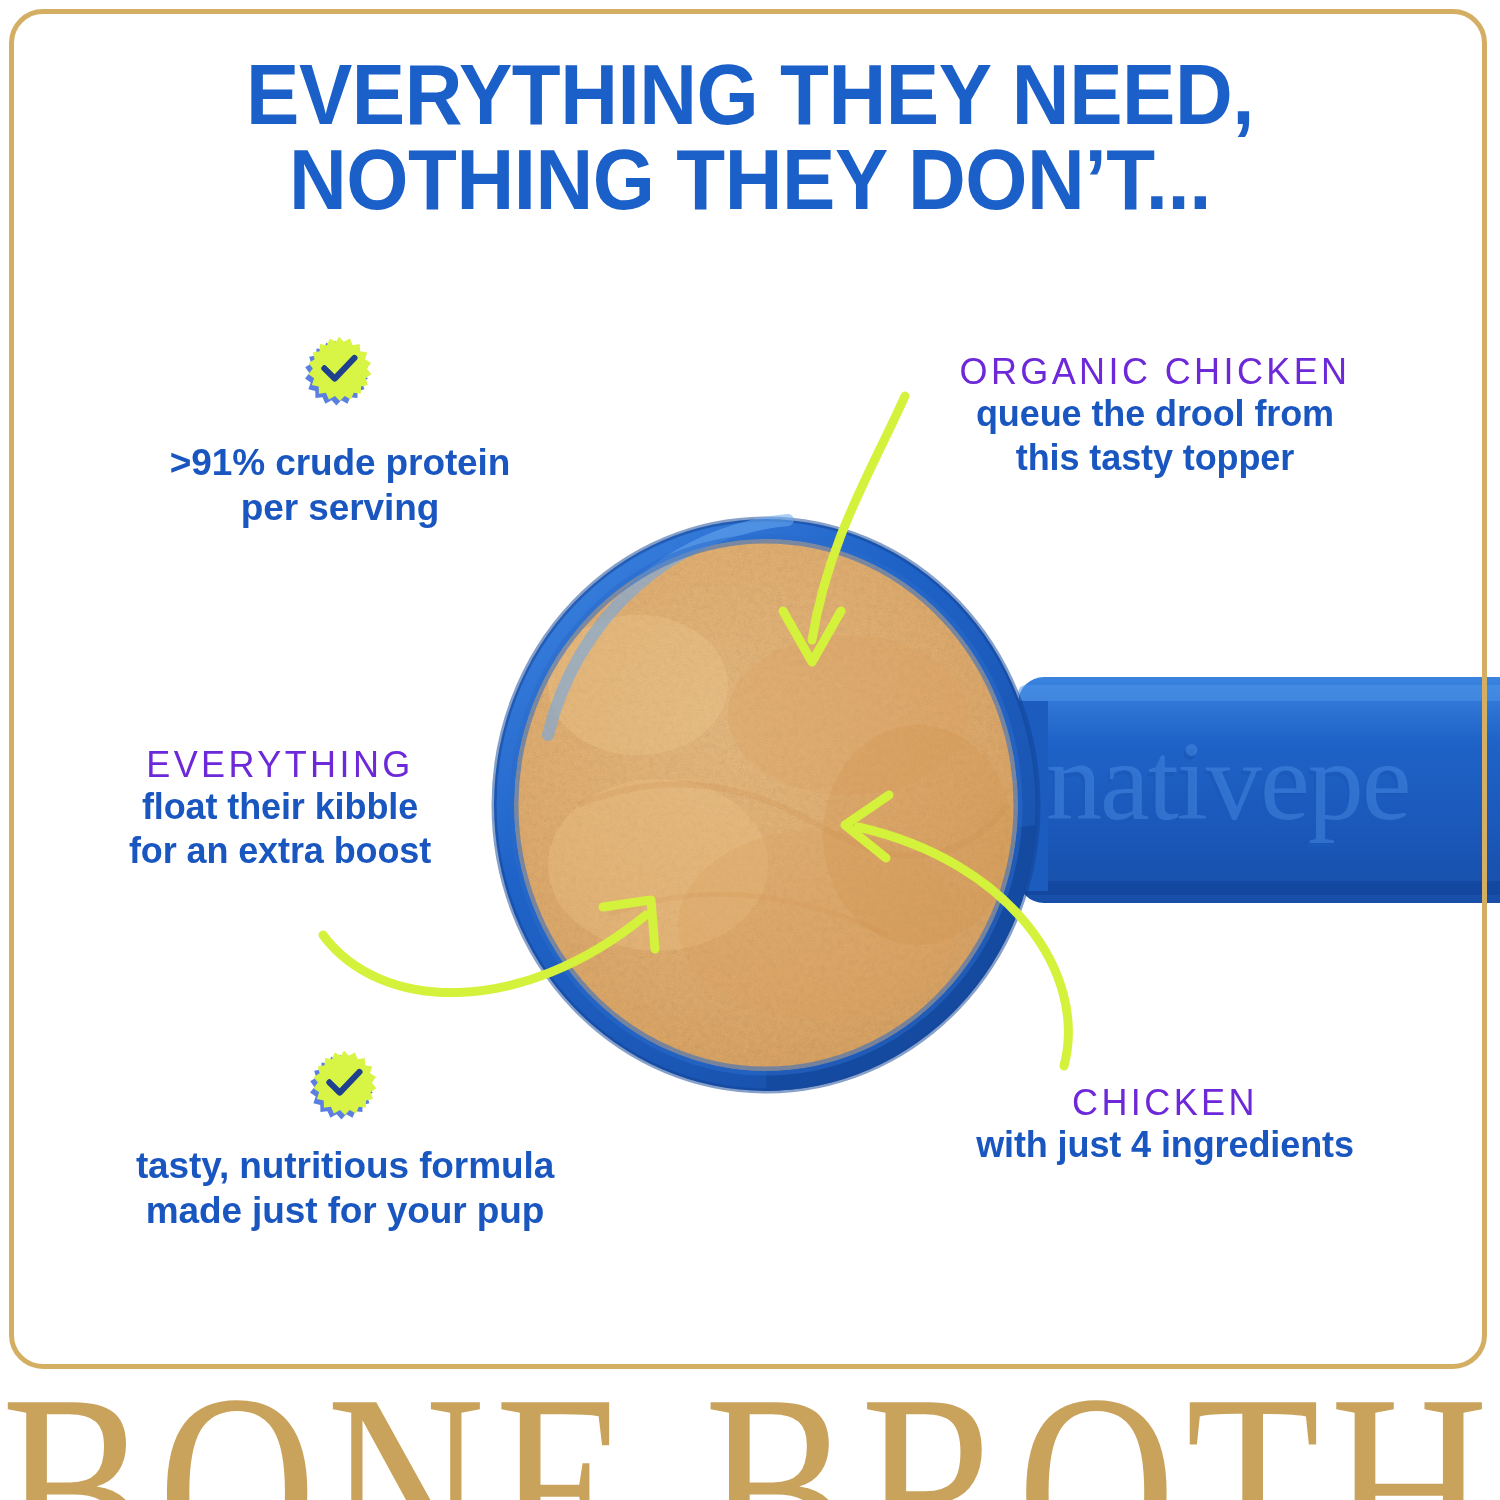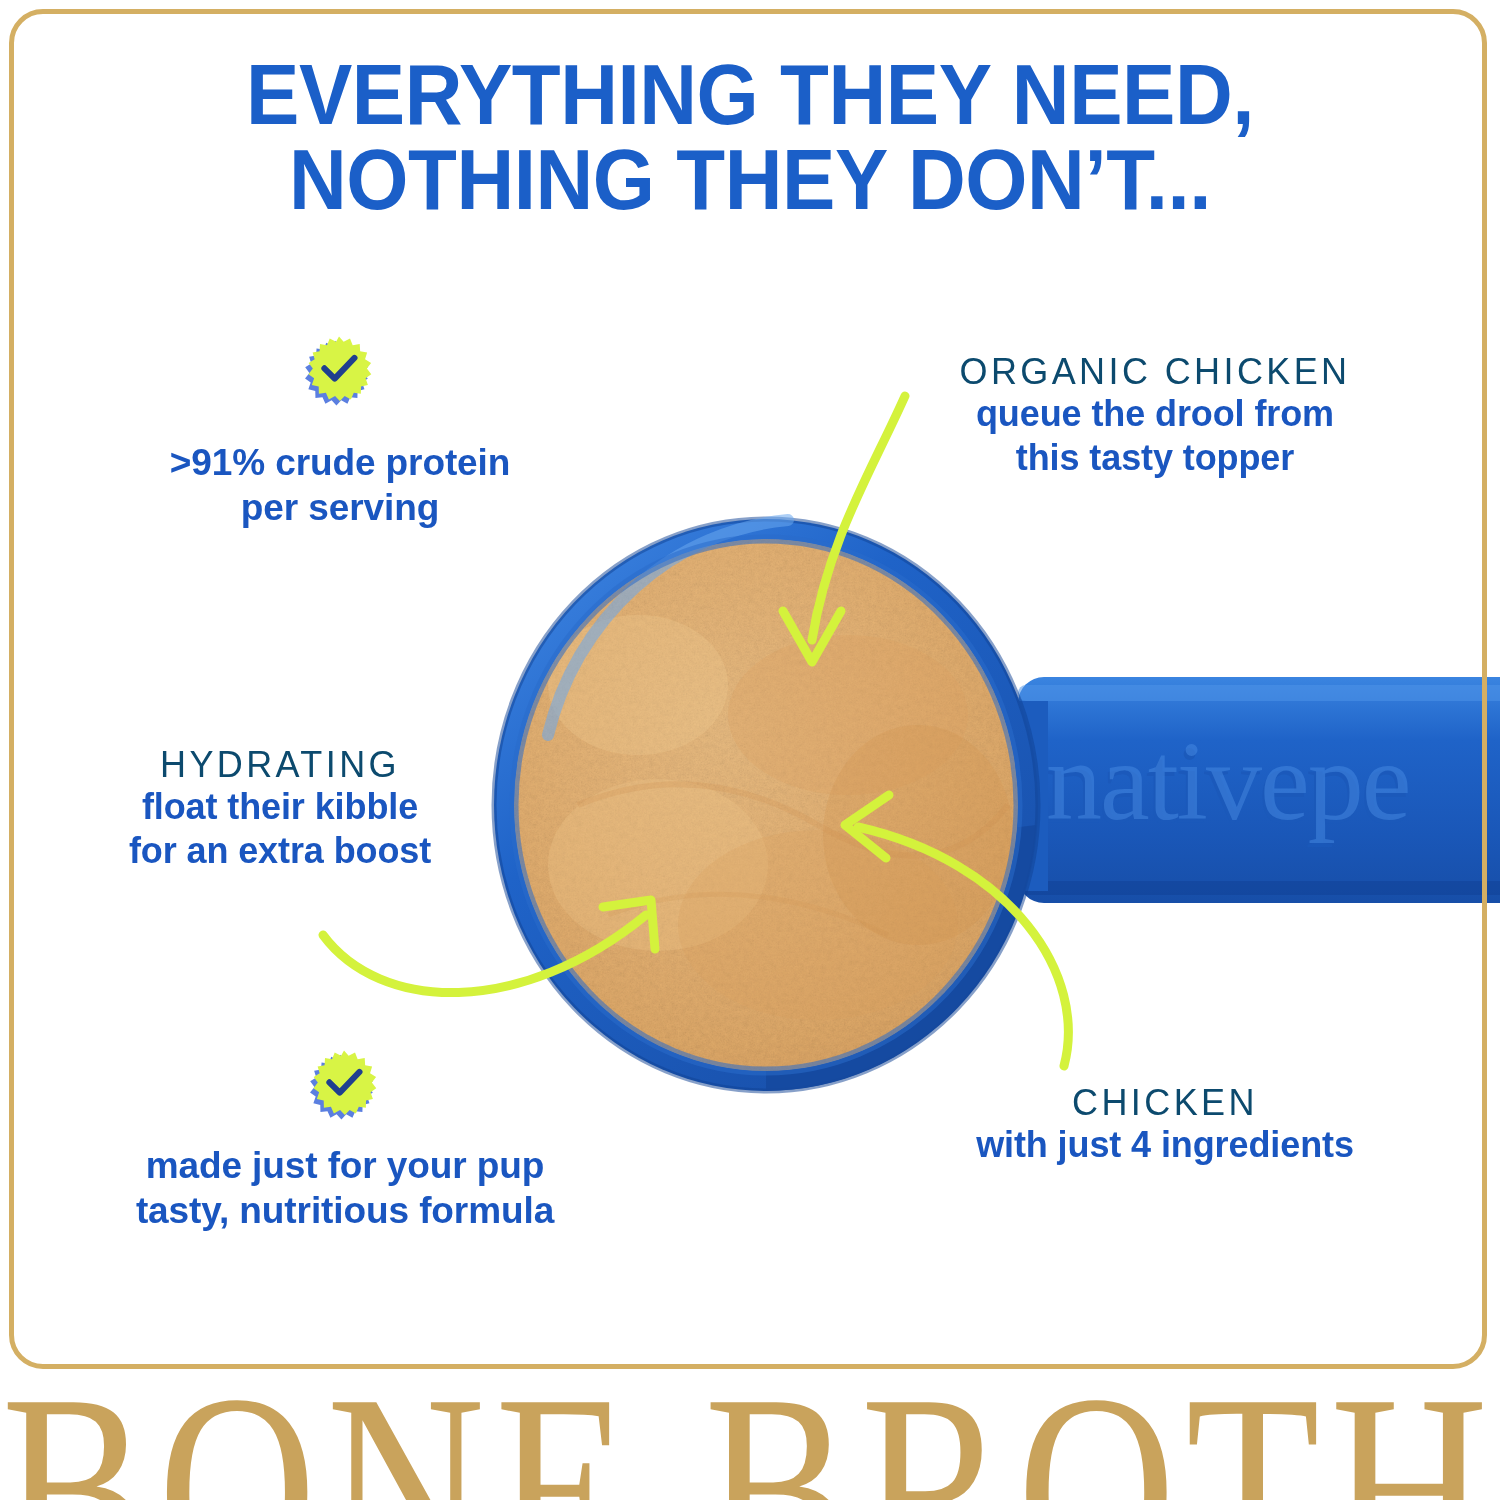--- a/index.html
+++ b/index.html
@@ -20,21 +20,21 @@
   .headline{
     position:absolute; left:0; top:52px; width:1500px; text-align:center;
     color:#1b5fc8; font-weight:bold; font-size:86px; line-height:0.99;
     letter-spacing:-0.5px; transform:scaleX(.93); transform-origin:50% 0;
   }
   .headline .l2{display:block;}
 
   
   .feat{position:absolute;}
   .feat .head{
-    color:#0c4a6e; font-size:35px; letter-spacing:3.2px; font-weight:400;
+    color:#6d28d9; font-size:35px; letter-spacing:3.2px; font-weight:400;
     line-height:1.12; white-space:nowrap;
   }
   .feat .body{
     color:#1a56c0; font-size:36px; font-weight:bold; line-height:1.20;
     letter-spacing:-0.1px;
   }
   .feat .body span{display:block;}
 
   
   #feat-protein{left:90px; top:440px; width:500px; text-align:center;}
@@ -215,34 +215,34 @@
 
 <div class="feat" id="feat-chicken">
   <div class="head">ORGANIC CHICKEN</div>
   <div class="body">
     <span>queue the drool from</span>
     <span>this tasty topper</span>
   </div>
 </div>
 
 <div class="feat" id="feat-hydrating">
-  <div class="head">HYDRATING</div>
+  <div class="head">EVERYTHING</div>
   <div class="body">
     <span>float their kibble</span>
     <span>for an extra boost</span>
   </div>
 </div>
 
 <div class="feat" id="feat-simple">
   <div class="head">CHICKEN</div>
   <div class="body">
     <span>with just 4 ingredients</span>
   </div>
 </div>
 
 <div class="feat" id="feat-tasty">
   <div class="body">
+    <span>tasty, nutritious formula</span>
     <span>made just for your pup</span>
-    <span>tasty, nutritious formula</span>
   </div>
 </div>
 
 <div class="wordmark">BONE BROTH</div>
 
 </body></html>

